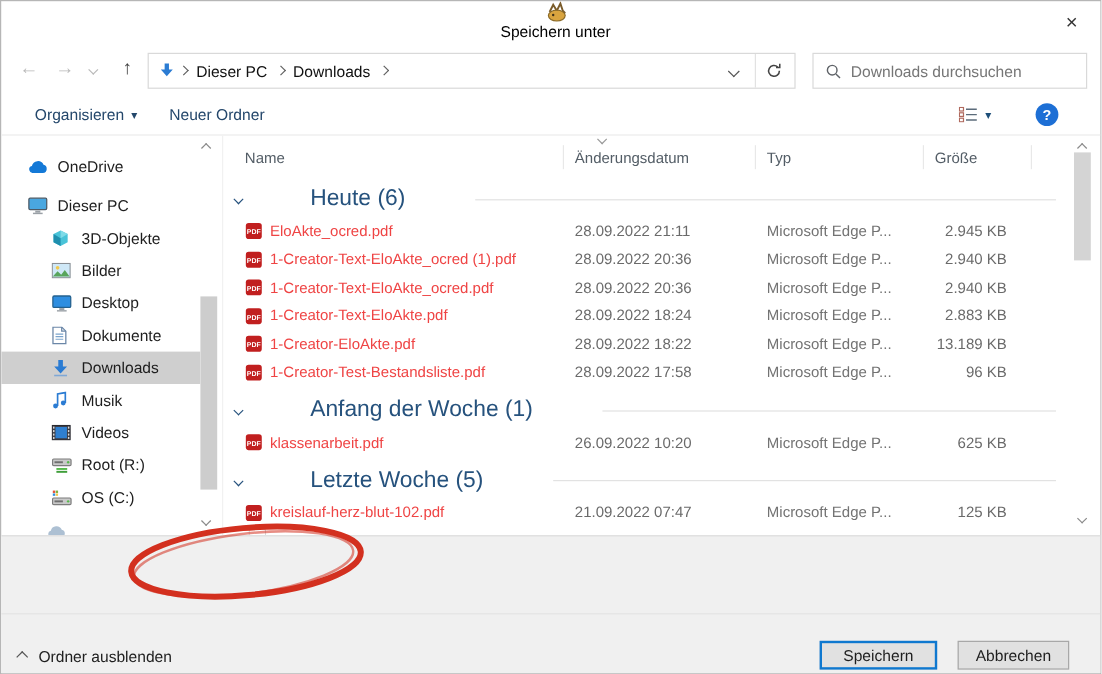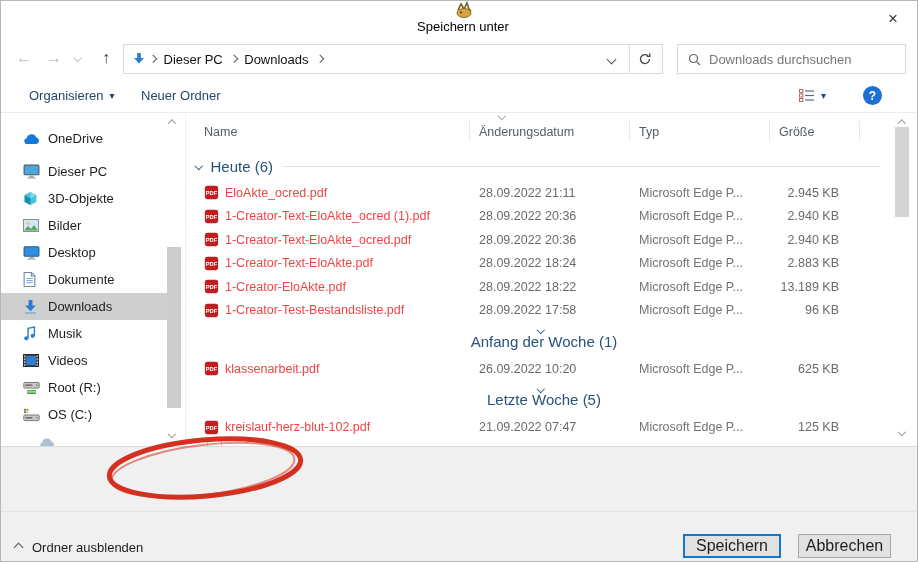--- a/index.html
+++ b/index.html
@@ -32,37 +32,37 @@
   
   .cmdbar{position:absolute;left:0;top:78px;width:100%;height:34px;border-bottom:1px solid #ececec;box-sizing:border-box;}
   .cmditem{position:absolute;top:0;height:33px;display:flex;align-items:center;font-size:13px;color:#24476b;cursor:pointer;}
   .caret{font-size:10px;margin-left:6px;color:#24476b;}
   .helpcirc{position:absolute;left:862px;top:7px;width:19px;height:19px;border-radius:50%;background:#1d6fd5;color:#fff;
     display:flex;align-items:center;justify-content:center;font-size:12px;font-weight:bold;cursor:pointer;}
   
   .sidebar{position:absolute;left:0;top:116px;width:166px;height:329px;overflow:hidden;padding-top:8px;box-sizing:border-box;}
   .sitem{display:flex;align-items:center;height:27px;font-size:13px;cursor:pointer;white-space:nowrap;}
   .sitem.lvl0{padding-left:22px;}
-  .sitem.lvl1{padding-left:22px;text-align:center;}
+  .sitem.lvl1{padding-left:42px;text-align:center;}
   .sitem.sel{background:#cfcfcf;}
   .sitem .sic{width:17px;height:16px;margin-right:8px;flex:none;display:flex;align-items:center;}
   .sitem.gap{margin-bottom:6px;}
   .sscroll-up{position:absolute;left:168px;top:120px;color:#8a8a8a;}
   .sscroll-down{position:absolute;left:168px;top:430px;color:#8a8a8a;}
   .sthumb{position:absolute;left:166px;top:246px;width:14px;height:161px;background:#cdcdcd;}
   .partial-sidebar{position:absolute;left:38px;top:434px;width:16px;height:11px;overflow:hidden;opacity:.85;}
   
   .fheader{position:absolute;left:185px;top:118px;width:708px;height:26px;display:flex;align-items:center;
     padding-left:18px;box-sizing:border-box;font-size:12.5px;color:#535d66;}
   .hname{width:275px;flex:none;} .hdate{width:160px;flex:none;} .htype{width:140px;flex:none;} .hsize{width:60px;flex:none;}
   .hsep{position:absolute;top:120px;width:1px;height:20px;background:#e8e8e8;}
   .sortchev{position:absolute;left:498px;top:112px;color:#9a9a9a;}
   .flist{position:absolute;left:185px;top:150px;width:708px;height:295px;overflow:hidden;}
-  .grow{display:flex;align-items:center;height:30px;padding-left:8px;color:#26527d;font-size:15px;cursor:pointer;}
-  .grow:not(:first-child){margin-top:5px;flex-direction:column;}
+  .grow{display:flex;align-items:center;height:30px;padding-left:8px;color:#26527d;font-size:19px;cursor:pointer;gap:48px;}
+  .grow:not(:first-child){margin-top:5px;}
   .gchev{color:#26527d;margin-right:9px;margin-left:2px;}
   .glabel{white-space:nowrap;}
   .gline{flex:1;height:1px;background:#e2e2e2;margin:0 14px 0 10px;}
   .frow{display:flex;align-items:center;height:23.5px;padding-left:18px;font-size:12.5px;cursor:pointer;}
   .fic{width:15px;height:15px;margin-right:6px;flex:none;}
   .fname{width:254px;flex:none;color:#ef4444;white-space:nowrap;overflow:hidden;}
   .fdate{width:160px;flex:none;color:#6a6a6a;}
   .ftype{width:140px;flex:none;color:#737373;}
   .fsize{width:60px;flex:none;text-align:right;color:#6a6a6a;}
   .partial-file{width:13px;height:6px;border:1px solid #cfcfcf;border-bottom:none;border-radius:3px 3px 0 0;margin:1px 0 0 21px;}
@@ -71,21 +71,21 @@
   .lthumb{position:absolute;left:894px;top:126px;width:14px;height:90px;background:#d4d4d4;}
   .vsplit{position:absolute;left:184px;top:112px;width:1px;height:333px;background:#f1f1f1;}
   
   .footer{position:absolute;left:0;top:445px;width:100%;height:65px;background:#f0f0f0;border-top:1px solid #dcdcdc;box-sizing:border-box;}
   .annot{position:absolute;left:98px;top:430px;pointer-events:none;}
   
   .bottombar{position:absolute;left:0;top:510px;width:100%;height:50px;background:#f0f0f0;border-top:1px solid #e3e3e3;box-sizing:border-box;}
   .hidefolders{position:absolute;left:14px;top:28px;display:flex;align-items:center;font-size:13px;color:#1e1e1e;cursor:pointer;}
   .hidefolders .chev{color:#555;margin-right:10px;}
   .btn{position:absolute;top:22px;height:24px;display:flex;align-items:center;justify-content:center;
-    font-size:16px;background:#e1e1e1;box-sizing:border-box;cursor:pointer;}
+    font-size:13px;background:#e1e1e1;box-sizing:border-box;cursor:pointer;}
   .btn.primary{left:682px;width:98px;border:2px solid #0f78cf;}
   .btn.secondary{left:797px;width:93px;border:1px solid #a8a8a8;}
 </style>
 </head>
 <body>
 
 <div class="window">
 
   <div class="titlebar">
     <span class="app-icon">

